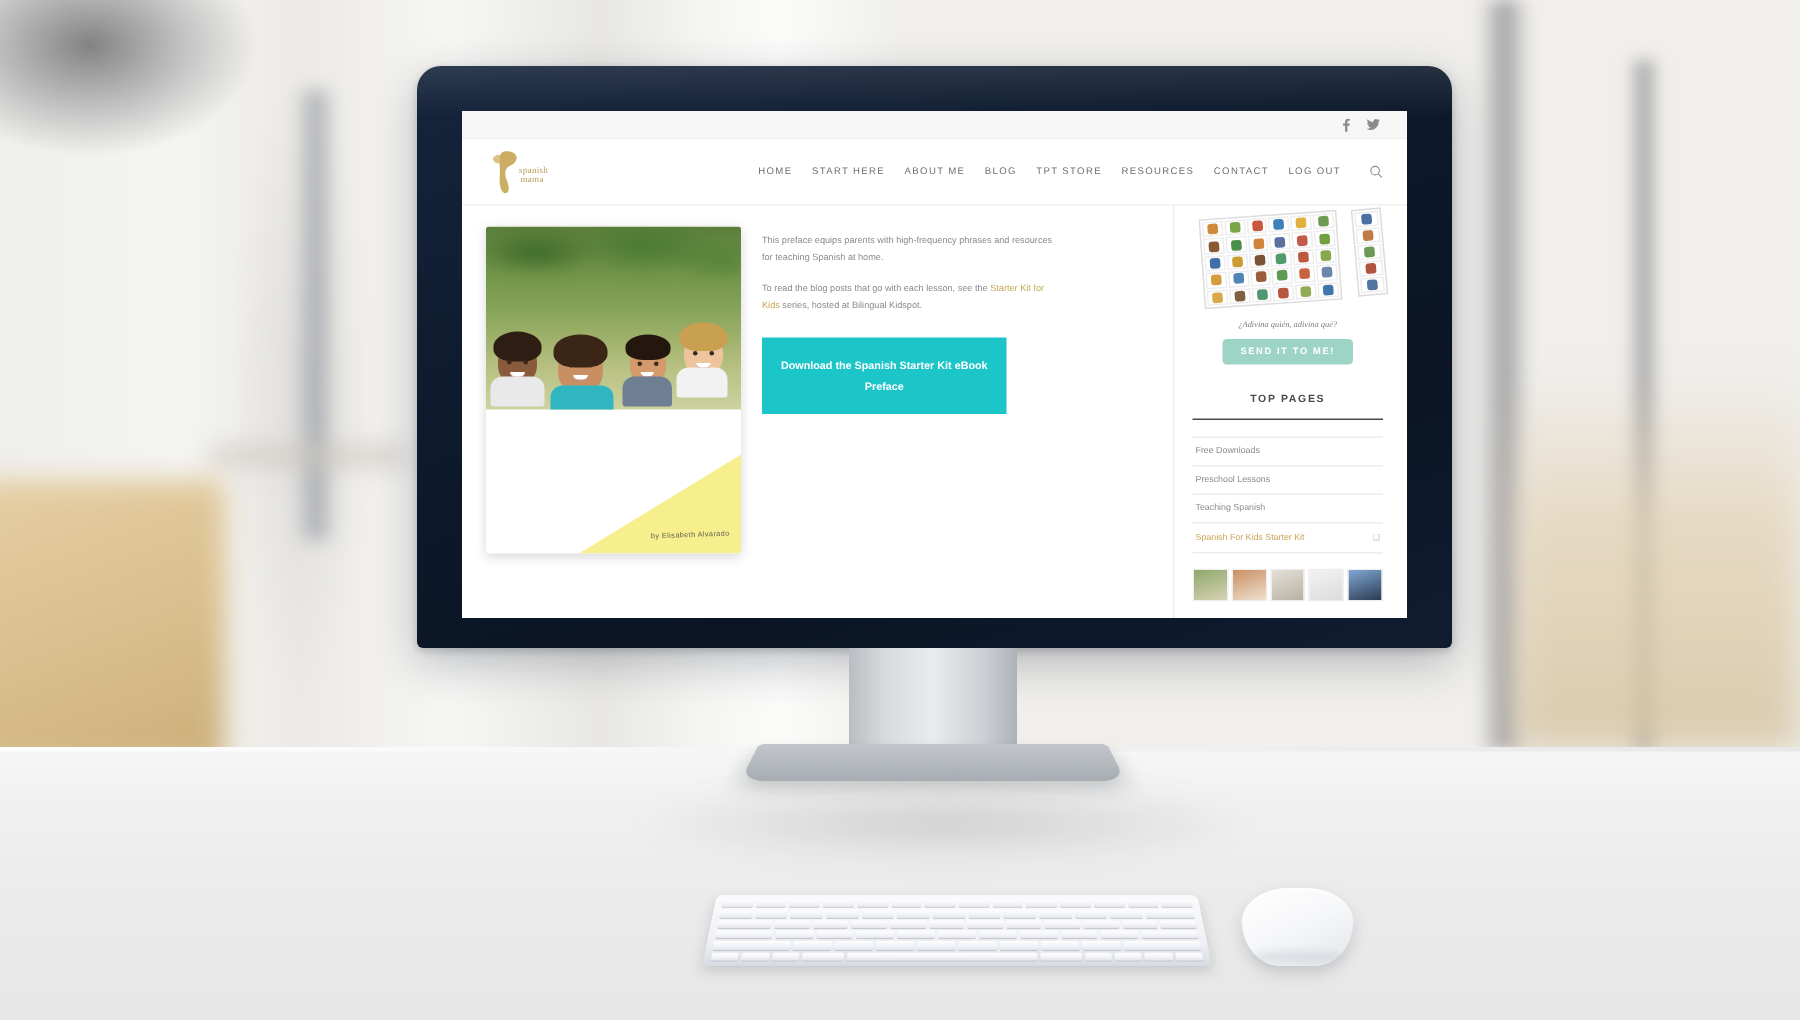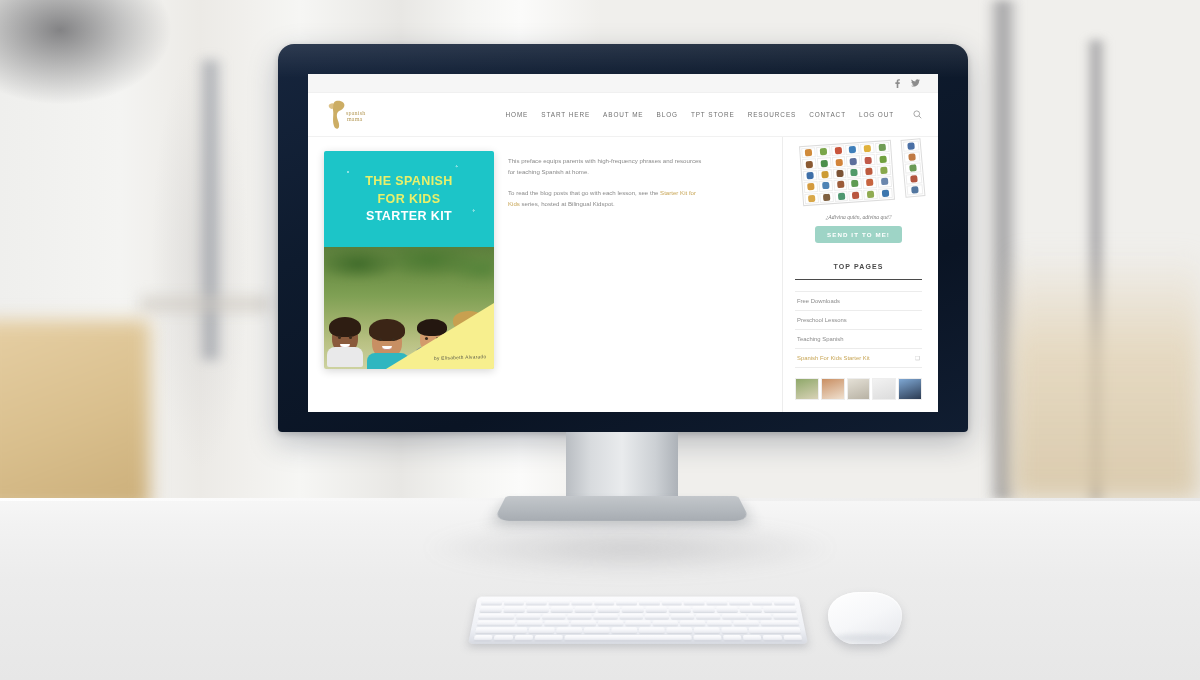--- a/index.html
+++ b/index.html
@@ -552,25 +552,20 @@
             </span>
           </div>
         </div>
 
         <div class="page-body">
 
           <div class="main-col">
 
             <div class="book-wrap">
               <div class="book">
-                <div class="book-top">
-                  <div class="book-line accent">THE SPANISH</div>
-                  <div class="book-line accent">FOR KIDS</div>
-                  <div class="book-line">STARTER KIT</div>
-                </div>
                 <div class="book-photo">
                   <div class="blur-trees"></div>
 
                   <div class="kid" style="left:8px;">
                     <div class="head" style="background:#8a5a3c;">
                       <div class="hair" style="background:#2e1d12;"></div>
                       <div class="eye" style="left:6px;"></div>
                       <div class="eye" style="right:6px;"></div>
                       <div class="mouth"></div>
                     </div>
@@ -608,20 +603,21 @@
                   </div>
                 </div>
                 <div class="book-corner"></div>
                 <div class="book-author">by Elisabeth Alvarado</div>
               </div>
             </div>
 
             <div class="text-col">
               <p class="para">This preface equips parents with high-frequency phrases and resources for teaching Spanish at home.</p>
               <p class="para"><span>To read the blog posts that go with each lesson, see the </span><span class="inline-link">Starter Kit for Kids</span><span> series, hosted at Bilingual Kidspot.</span></p>
+              <button class="dl-btn">Download the Spanish Starter Kit eBook Preface</button>
             </div>
           </div>
 
           <div class="sidebar">
 
             <div class="widget-optin">
               <div class="flashcards">
                 <div class="fc-sheet fc-main">
                   <div class="fc-cell" style="--c:#d08a3a"></div>
                   <div class="fc-cell" style="--c:#7aa64a"></div>

